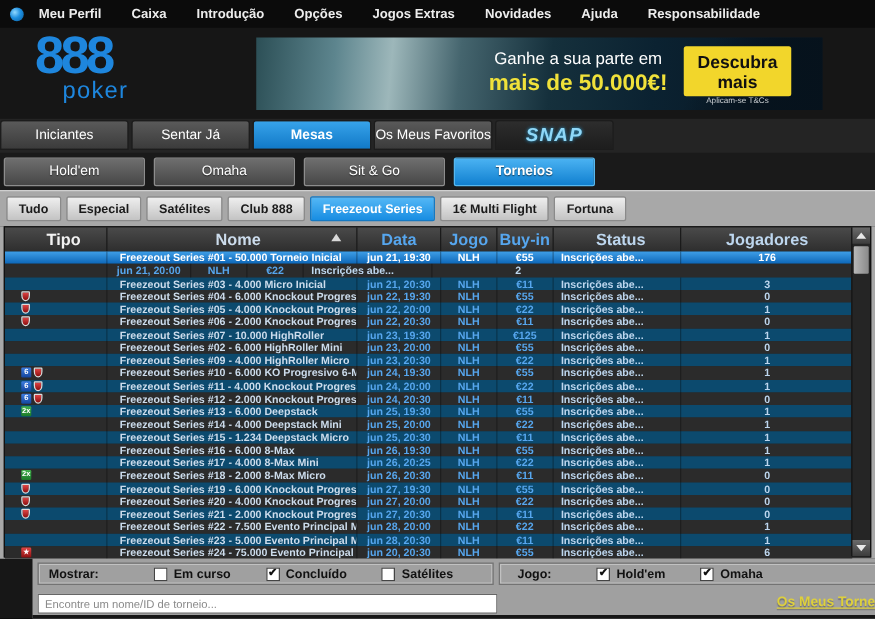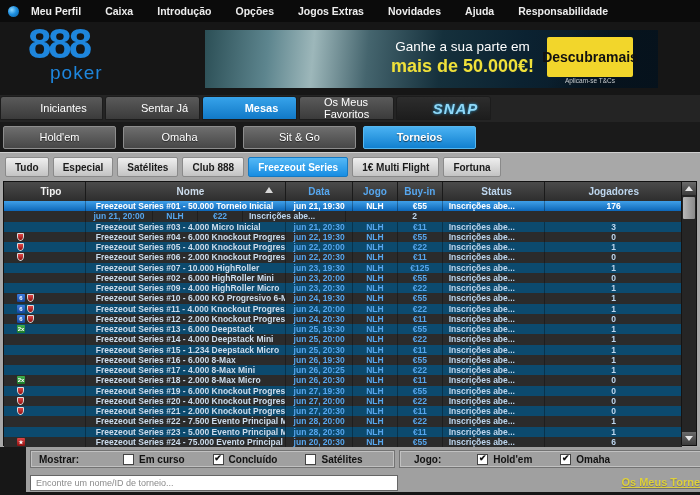--- a/index.html
+++ b/index.html
@@ -19,30 +19,30 @@
   .lpoker{font-size:19px;font-weight:400;letter-spacing:1px;margin:-2px 0 0 22px;}
   #banner{position:absolute;left:205px;top:8px;width:453px;height:58px;overflow:hidden;
           background:linear-gradient(95deg,#2c4f56 0%,#5d858e 14%,#9db7ba 24%,#45656e 36%,#15303c 52%,#0b2231 70%,#071420 100%);}
   #banner::after{content:"";position:absolute;right:0;top:0;width:160px;height:58px;
           background:linear-gradient(115deg,transparent 40%,rgba(6,18,28,.9) 70%);}
   .b-line1{position:absolute;left:175px;top:9px;width:165px;text-align:center;color:#fff;
            font-size:13.5px;z-index:2;}
   .b-line2{position:absolute;left:160px;top:26px;width:195px;text-align:center;color:#f0e13a;
            font-size:18px;font-weight:bold;z-index:2;}
   .b-cta{position:absolute;left:342px;top:7px;width:86px;height:40px;background:#f2d62b;z-index:2;
-         border-radius:2px;display:flex;flex-direction:row;align-items:center;justify-content:center;
+         border-radius:2px;display:flex;flex-direction:column;align-items:center;justify-content:center;
          color:#111;font-size:14px;font-weight:bold;line-height:16px;cursor:pointer;}
   .b-terms{position:absolute;left:330px;top:47px;width:110px;text-align:center;color:#c9cdd0;
            font-size:6.5px;z-index:3;}
   
   #tabs{position:absolute;left:0;top:95px;width:700px;height:27px;background:#242424;
         display:flex;gap:2px;border-bottom:2px solid #2e2e2e;}
   .tab{width:95px;height:24px;margin-top:1px;background:linear-gradient(#5a5a5a,#3b3b3b);
        border:1px solid #1c1c1c;border-radius:3px 3px 0 0;color:#fff;font-size:11px;
-       display:flex;align-items:center;justify-content:center;cursor:pointer;box-sizing:border-box;padding-left:24px;}
+       display:flex;align-items:center;justify-content:center;cursor:pointer;box-sizing:border-box;}
   .tab.first{width:103px;}
   .tab.active{background:linear-gradient(#37a3ea,#1179c7);font-weight:bold;}
   .tab.snap{background:linear-gradient(#2d2d2d,#1d1d1d);color:#8fd8f8;font-style:italic;
             font-weight:900;font-size:15px;letter-spacing:1px;text-shadow:0 0 3px #2a9fd8;}
   
   #gametabs{position:absolute;left:0;top:122px;width:700px;height:30px;background:#1a1a1a;
             display:flex;gap:7px;padding-left:3px;box-sizing:border-box;align-items:center;}
   .gtab{width:113px;height:23px;background:linear-gradient(#6e6e6e,#474747);
         border:1px solid #8d8d8d;border-radius:2px;color:#fff;font-size:11px;
         display:flex;align-items:center;justify-content:center;cursor:pointer;box-sizing:border-box;
@@ -55,21 +55,21 @@
   .fbtn{height:20px;padding:0 9px;background:linear-gradient(#efefef,#c3c3c3);
         border:1px solid #8a8a8a;border-radius:2px;color:#1a1a1a;font-size:10px;font-weight:bold;
         display:flex;align-items:center;cursor:pointer;box-sizing:border-box;white-space:nowrap;}
   .fbtn.active{background:linear-gradient(#54b8f6,#188de2);color:#fff;border-color:#1579c2;}
   
   #tablewrap{position:absolute;left:0;top:181px;width:700px;height:266px;background:#a8a8a8;
              padding:0 3px;box-sizing:border-box;}
   #tablein{position:relative;width:694px;height:265px;background:#262626;border:1px solid #111;box-sizing:border-box;}
   #thead{position:absolute;left:0;top:0;width:678px;height:19px;display:flex;
          background:linear-gradient(#4a4a4a,#2e2e2e);border-bottom:1px solid #141414;}
-  .hcell{position:relative;color:#f2f2f2;font-size:10px;font-weight:bold;display:flex;
+  .hcell{position:relative;color:#f2f2f2;font-size:13px;font-weight:bold;display:flex;
          align-items:center;justify-content:center;border-right:1px solid #1a1a1a;
          box-sizing:border-box;height:19px;cursor:pointer;}
   .sorticon{position:absolute;right:12px;top:5px;width:0;height:0;
             border-left:4px solid transparent;border-right:4px solid transparent;
             border-bottom:6px solid #d8d8d8;}
   #tbody{position:absolute;left:0;top:19px;width:678px;height:246px;overflow:hidden;}
   .trow{display:flex;height:10.25px;line-height:10.5px;font-size:8.5px;font-weight:bold;cursor:pointer;}
   .trow.odd{background:#0c4a6e;}
   .trow.even{background:#2b2b2b;}
   .trow.sel{background:linear-gradient(#3f9fe8,#0d67b8);}

